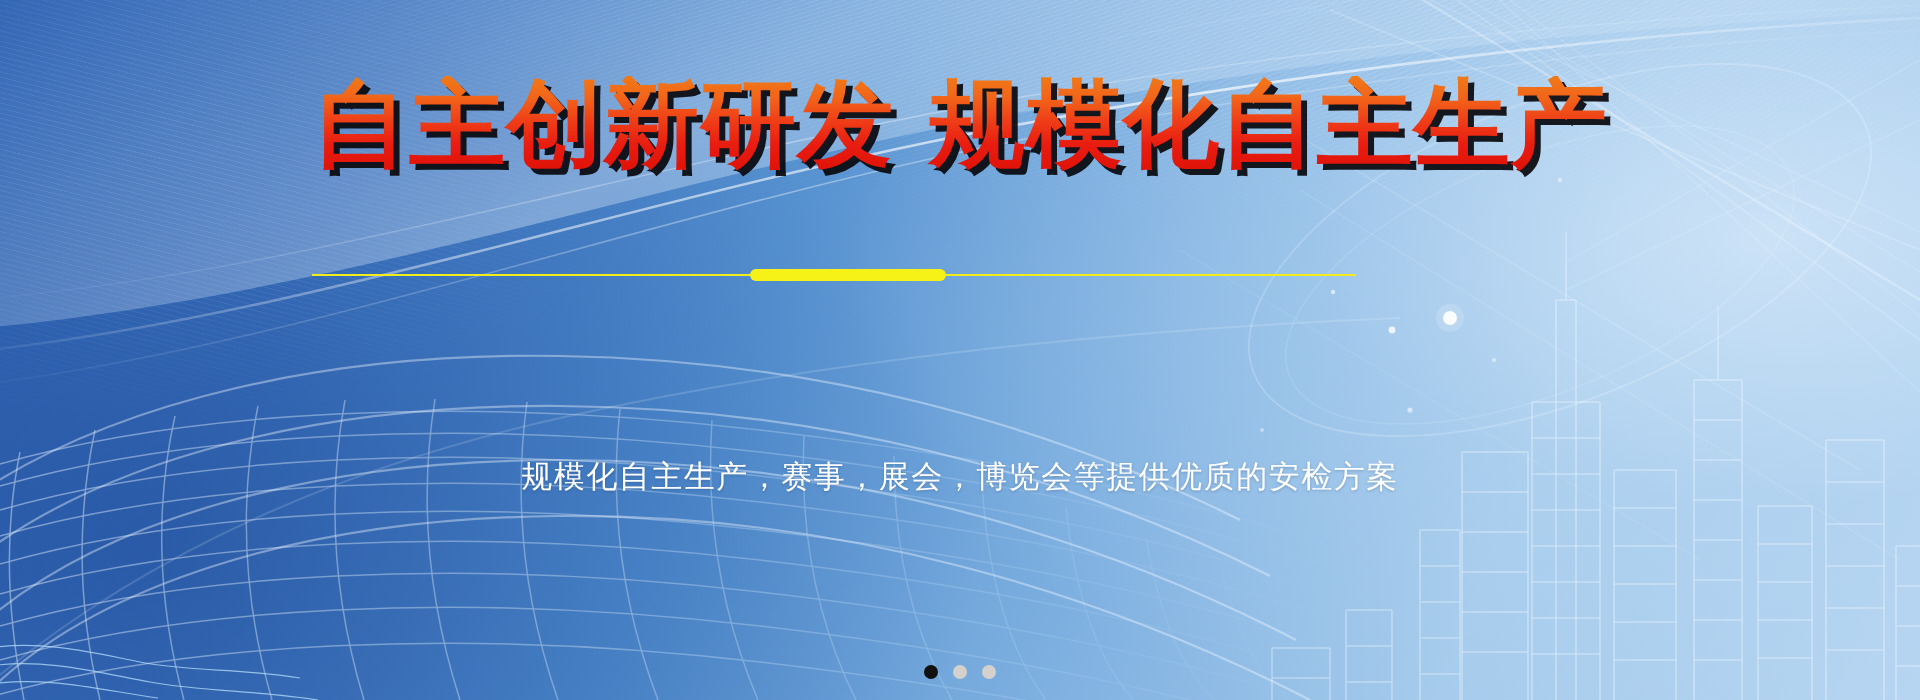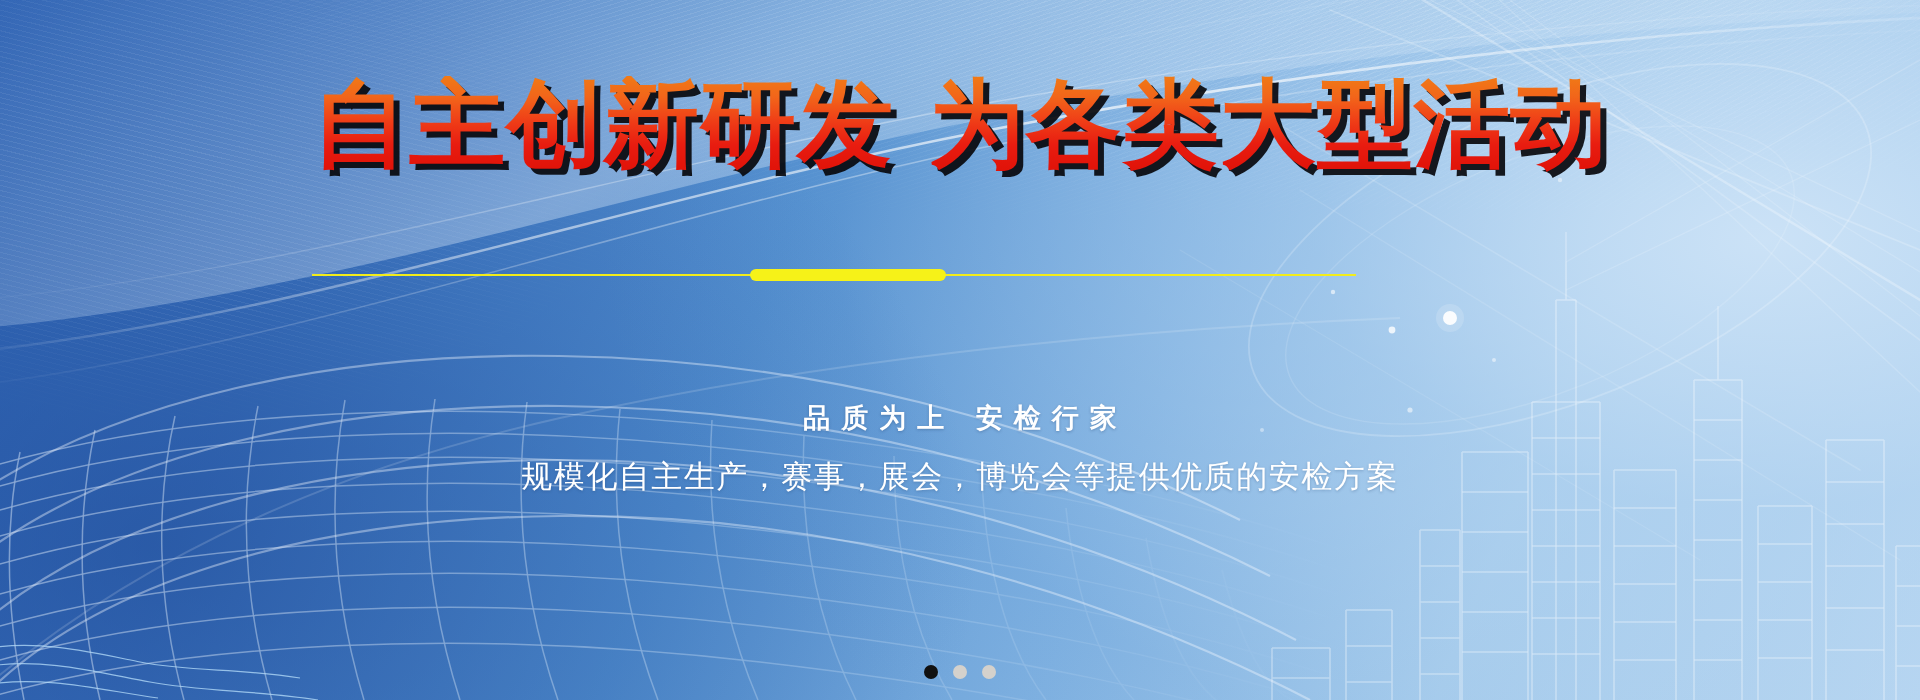--- a/index.html
+++ b/index.html
@@ -315,28 +315,27 @@
       <circle cx="1333" cy="292" r="2.2" opacity="0.6"></circle>
       <circle cx="1410" cy="410" r="2.6" opacity="0.55"></circle>
       <circle cx="1494" cy="360" r="2.0" opacity="0.5"></circle>
       <circle cx="1262" cy="430" r="2.0" opacity="0.42"></circle>
       <circle cx="1560" cy="180" r="2.2" opacity="0.45"></circle>
     </g>
   </svg>
 
   <div id="content">
 
-    <h1 id="headline">自主创新研发 为各类大型活动</h1>
+    <h1 id="headline">自主创新研发 规模化自主生产</h1>
 
     <div id="divider-wrap">
       <div id="divider-line"></div>
       <div id="divider-thick"></div>
     </div>
 
-    <div id="tagline">品质为上  安检行家</div>
 
     <div id="description">规模化自主生产，赛事，展会，博览会等提供优质的安检方案</div>
 
     <div id="carousel-dots">
       <span class="dot active"></span>
       <span class="dot"></span>
       <span class="dot"></span>
     </div>
 
     <div class="nav-zone" id="nav-prev"></div>

